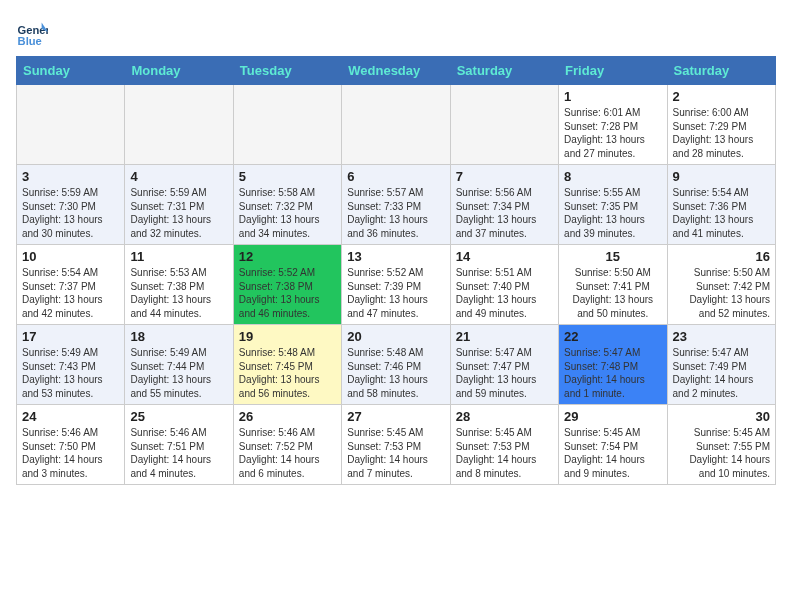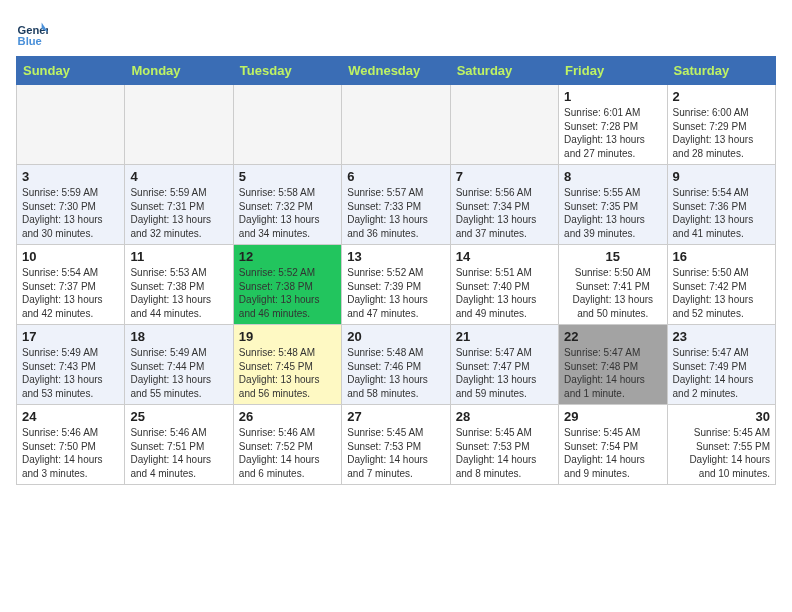--- a/index.html
+++ b/index.html
@@ -37,21 +37,21 @@
       font-size: 16px;
       color: #444;
     }
     table {
       width: 100%;
       border-collapse: collapse;
       table-layout: fixed;
     }
     .day-header {
       background: #3a6db5;
-      color: #bef264;
+      color: #5eead4;
       text-align: left;
       padding: 6px 6px;
       font-size: 13px;
       font-weight: bold;
       border: 1px solid #3a6db5;
     }
     td {
       border: 1px solid #ccc;
       vertical-align: top;
       padding: 4px 5px;
@@ -222,21 +222,21 @@
 Daylight: 13 hours
 and 49 minutes.</div>
         </td>
         <td style="background: rgb(255, 255, 255); text-align: center;">
           <div class="day-num">15</div>
           <div class="cell-info" style="white-space: pre-line;">Sunrise: 5:50 AM
 Sunset: 7:41 PM
 Daylight: 13 hours
 and 50 minutes.</div>
         </td>
-        <td style="background: rgb(255, 255, 255);">
+        <td style="background: rgb(255, 255, 255); text-align: right;">
           <div class="day-num">16</div>
           <div class="cell-info" style="white-space: pre-line;">Sunrise: 5:50 AM
 Sunset: 7:42 PM
 Daylight: 13 hours
 and 52 minutes.</div>
         </td>
       </tr>
       <tr>
         <td style="background: rgb(238, 242, 250);">
           <div class="day-num">17</div>
@@ -266,21 +266,21 @@
 Daylight: 13 hours
 and 58 minutes.</div>
         </td>
         <td style="background: rgb(238, 242, 250);">
           <div class="day-num">21</div>
           <div class="cell-info" style="white-space: pre-line;">Sunrise: 5:47 AM
 Sunset: 7:47 PM
 Daylight: 13 hours
 and 59 minutes.</div>
         </td>
-        <td style="background: #a3a3a3;">
+        <td style="background: #3b82f6;">
           <div class="day-num">22</div>
           <div class="cell-info" style="white-space: pre-line;">Sunrise: 5:47 AM
 Sunset: 7:48 PM
 Daylight: 14 hours
 and 1 minute.</div>
         </td>
         <td style="background: rgb(238, 242, 250);">
           <div class="day-num">23</div>
           <div class="cell-info" style="white-space: pre-line;">Sunrise: 5:47 AM
 Sunset: 7:49 PM

